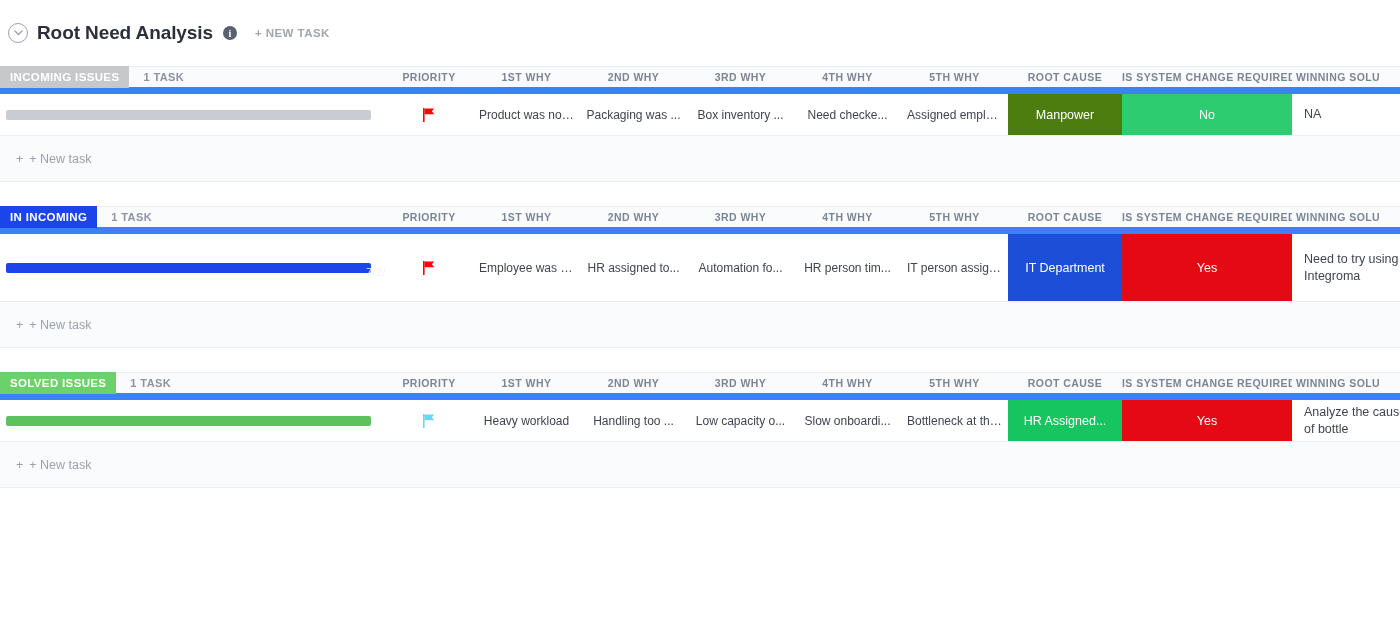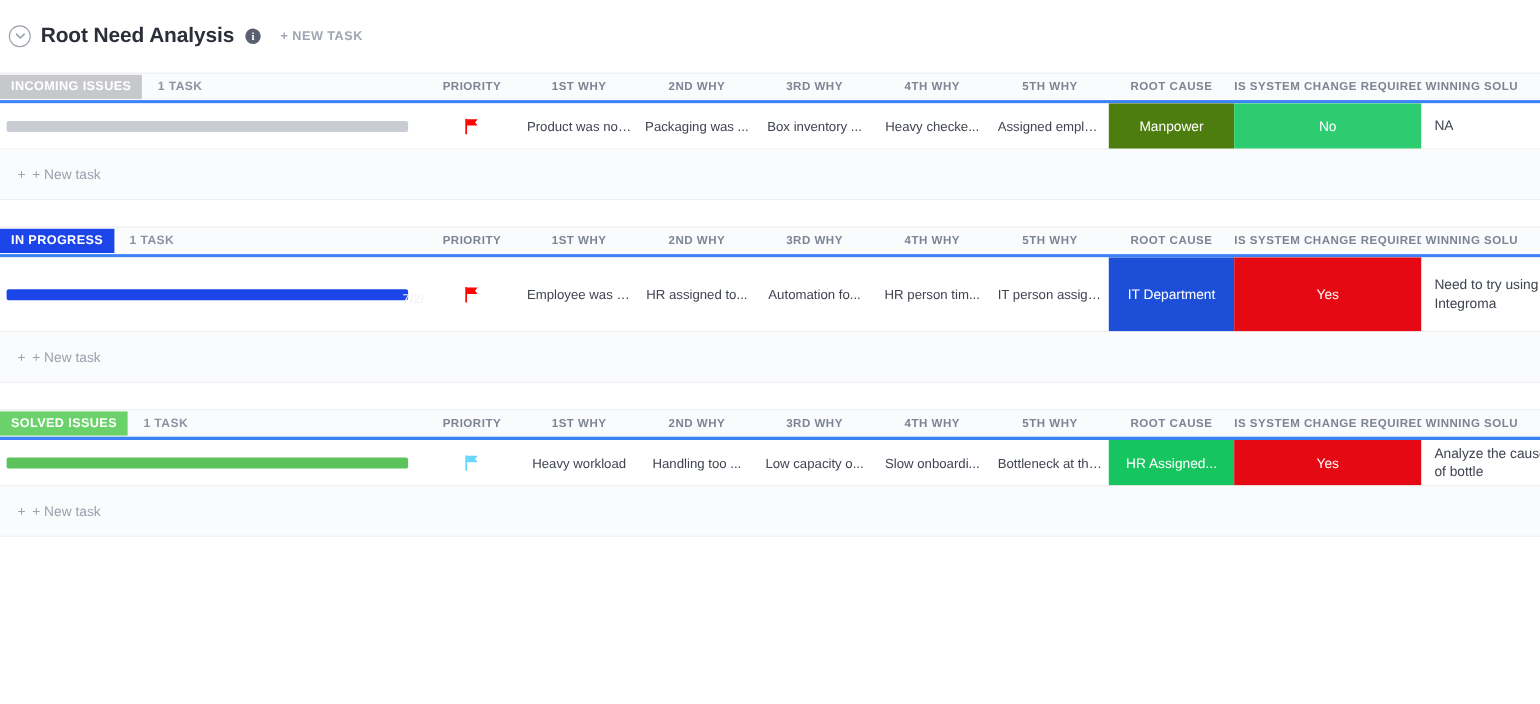--- a/index.html
+++ b/index.html
@@ -66,21 +66,21 @@
     background: #ffffff;
   }
   .group { width: 1400px; }
 
   .group-header {
     display: flex;
     align-items: center;
     height: 28px;
     background: #fafbfc;
     border-top: 1px solid #edeef0;
-    border-bottom: 3px solid #3b82f6;
+    border-bottom: 7px solid #3b82f6;
   }
   .status-pill {
     height: 22px;
     display: inline-flex;
     align-items: center;
     padding: 0 10px;
     font-size: 11.5px;
     font-weight: 700;
     letter-spacing: 0.35px;
     color: #ffffff;
@@ -286,21 +286,21 @@
         <div class="cell c-why">
           <span>Product was not rea...</span>
         </div>
         <div class="cell c-why">
           <span>Packaging was ...</span>
         </div>
         <div class="cell c-why">
           <span>Box inventory ...</span>
         </div>
         <div class="cell c-why">
-          <span>Heavy checke...</span>
+          <span>Need checke...</span>
         </div>
         <div class="cell c-why">
           <span>Assigned employ...</span>
         </div>
         <div class="chip-cell c-root" style="background:#4d7c0f">
           <span>Manpower</span>
         </div>
         <div class="chip-cell c-sys" style="background:#2ecc71">
           <span>No</span>
         </div>
@@ -310,21 +310,21 @@
       </div>
       <div class="new-task-row">
         <span class="plus">+</span>
         <span>+ New task</span>
       </div>
     </div>
     <div class="group-gap"></div>
     <div class="group">
       <div class="group-header">
         <div class="c-name">
-          <span class="status-pill" style="background:#1b45e8">IN PROGRESS</span>
+          <span class="status-pill" style="background:#1b45e8">IN INCOMING</span>
           <span class="task-count">1 TASK</span>
         </div>
         <div class="col-head c-pri">PRIORITY</div>
         <div class="col-head c-why">1ST WHY</div>
         <div class="col-head c-why">2ND WHY</div>
         <div class="col-head c-why">3RD WHY</div>
         <div class="col-head c-why">4TH WHY</div>
         <div class="col-head c-why">5TH WHY</div>
         <div class="col-head c-root">ROOT CAUSE</div>
         <div class="col-head c-sys">IS SYSTEM CHANGE REQUIRED?</div>

